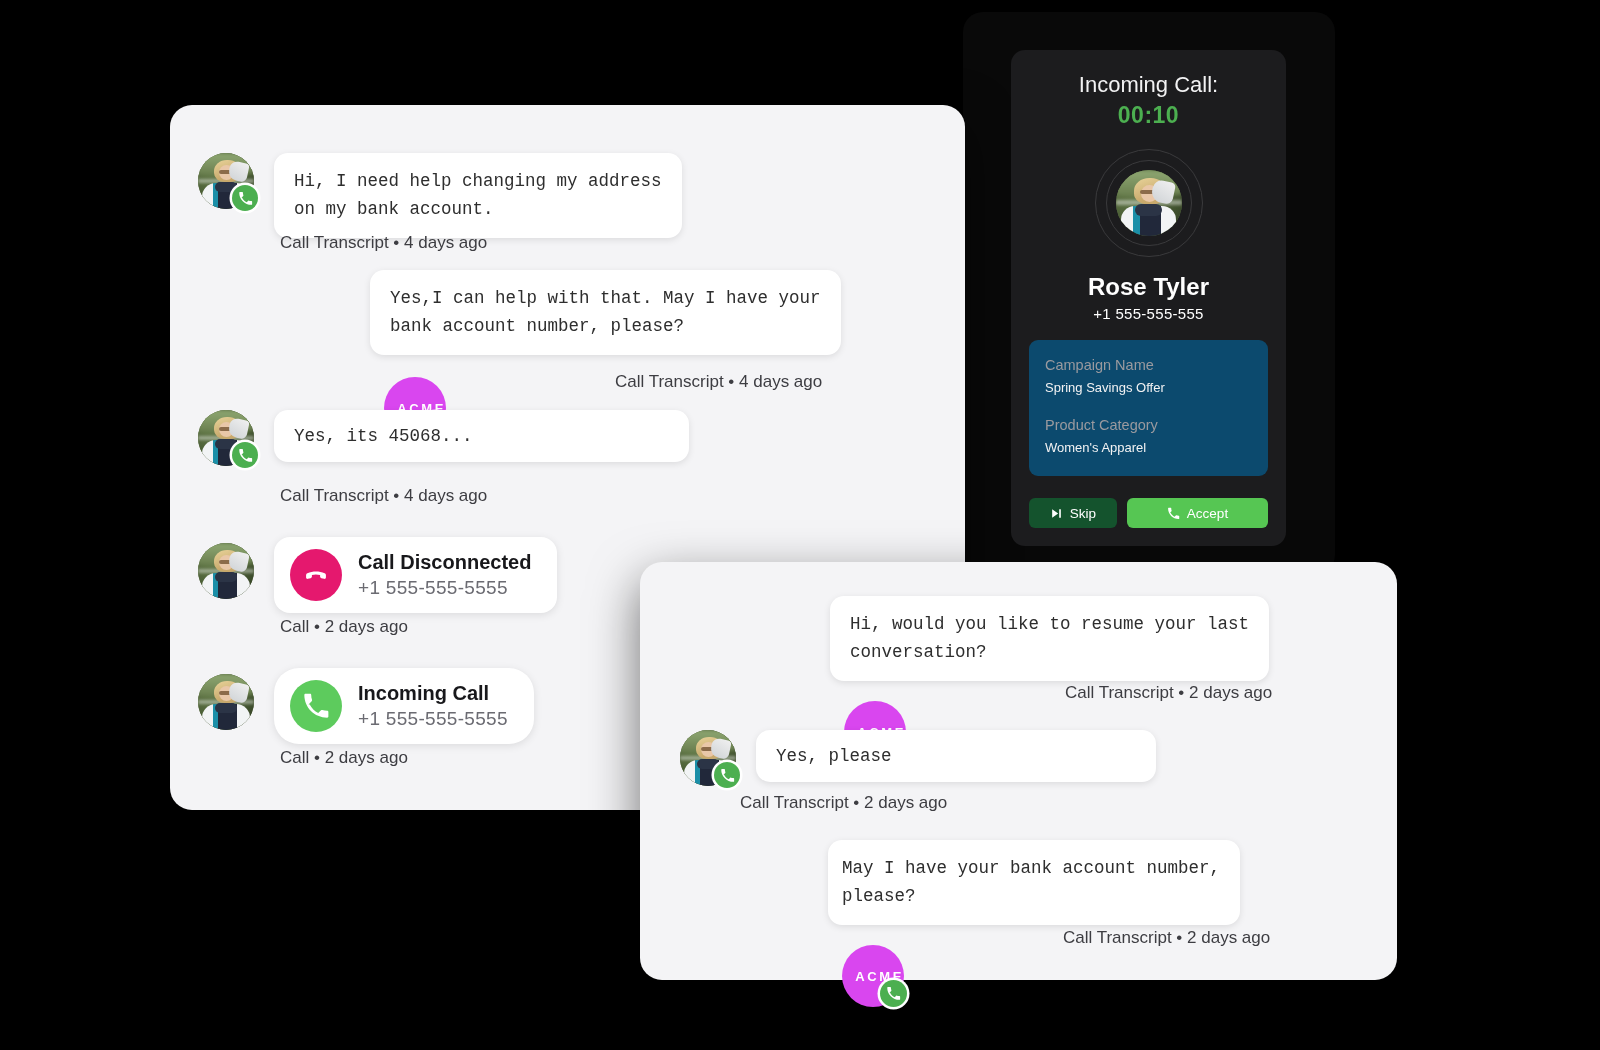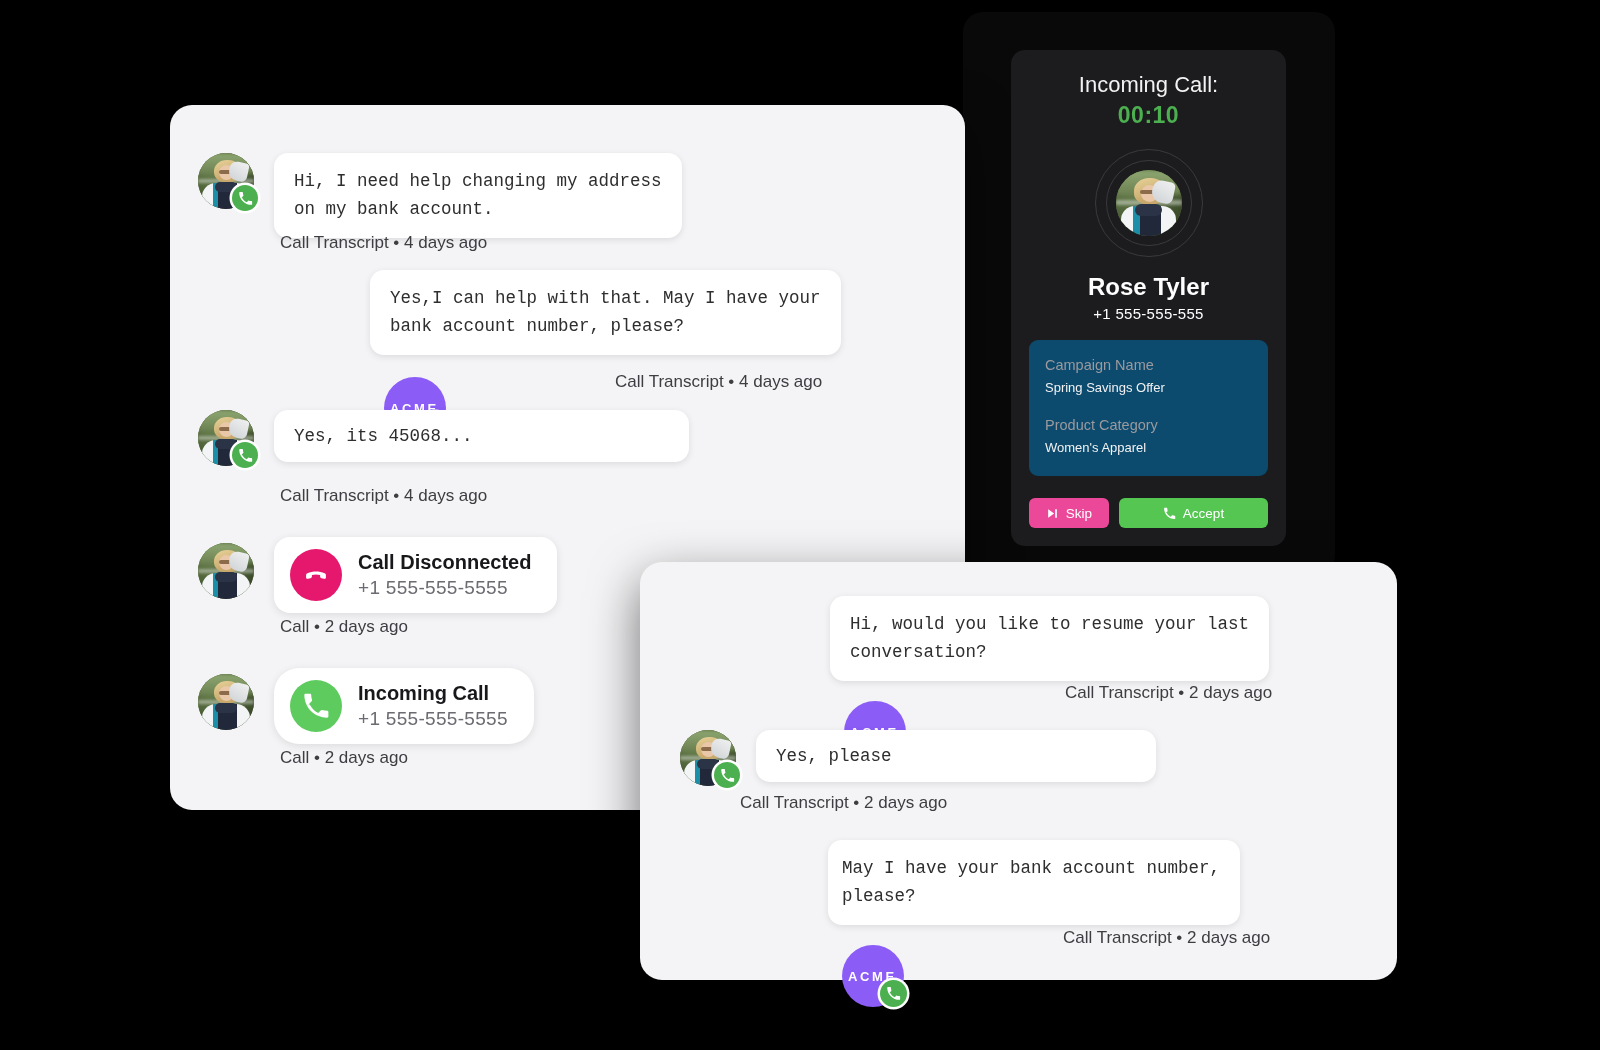--- a/index.html
+++ b/index.html
@@ -115,24 +115,24 @@
     display: flex; align-items: center; justify-content: center;
     box-shadow: 0 0 0 2.5px #ffffff;
   }
   .badge-phone svg { width: 15px; height: 15px; fill: #ffffff; }
 
   
   .acme {
     position: relative;
     width: 62px; height: 62px;
     border-radius: 50%;
-    background: #8b5cf6;
+    background: #d946ef;
     flex: none;
     overflow: hidden;
-    display: flex; align-items: center; justify-content: flex-start;
+    display: flex; align-items: center; justify-content: flex-end;
   }
   .acme-wrap { position: relative; width: 62px; height: 62px; flex: none; }
   .acme-text {
     color: #ffffff;
     font-size: 13px;
     font-weight: bold;
     letter-spacing: 2.6px;
     font-family: "Liberation Sans", sans-serif;
     margin-left: 6px;
     white-space: nowrap;
@@ -208,21 +208,21 @@
 
   .ic-actions { display: flex; gap: 10px; margin-top: 22px; }
   .btn {
     height: 30px; border-radius: 6px;
     display: flex; align-items: center; justify-content: center;
     gap: 7px;
     font-size: 13.5px; color: #ffffff; font-weight: 500;
     cursor: pointer;
   }
   .btn svg { width: 13px; height: 13px; fill: #ffffff; }
-  .btn-skip   { background: #ec4899; width: 80px; }
+  .btn-skip   { background: #14532d; width: 88px; }
   .btn-accept { background: #56c653; flex: 1; }
 </style>
 </head>
 <body>
 
 <div class="stage">
 
   <div id="phone-outer"></div>
 
   <div class="panel" id="panel-left">

